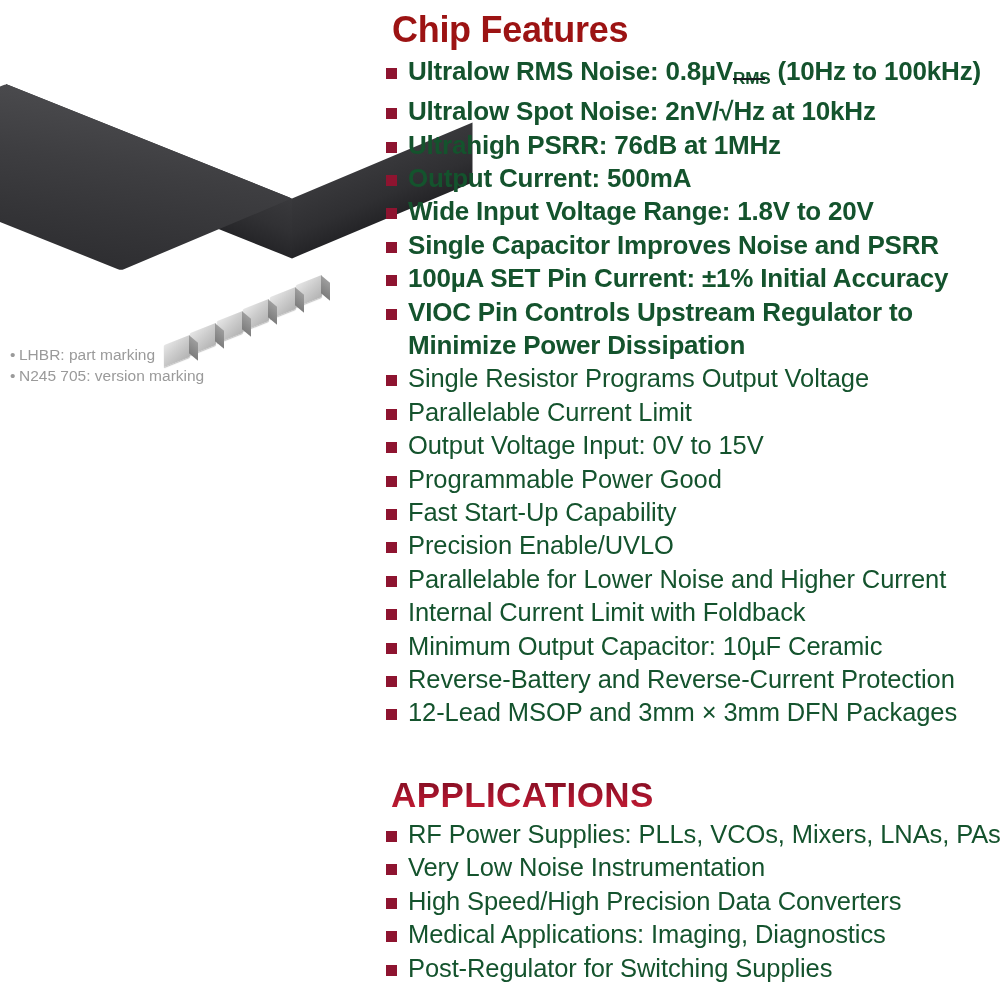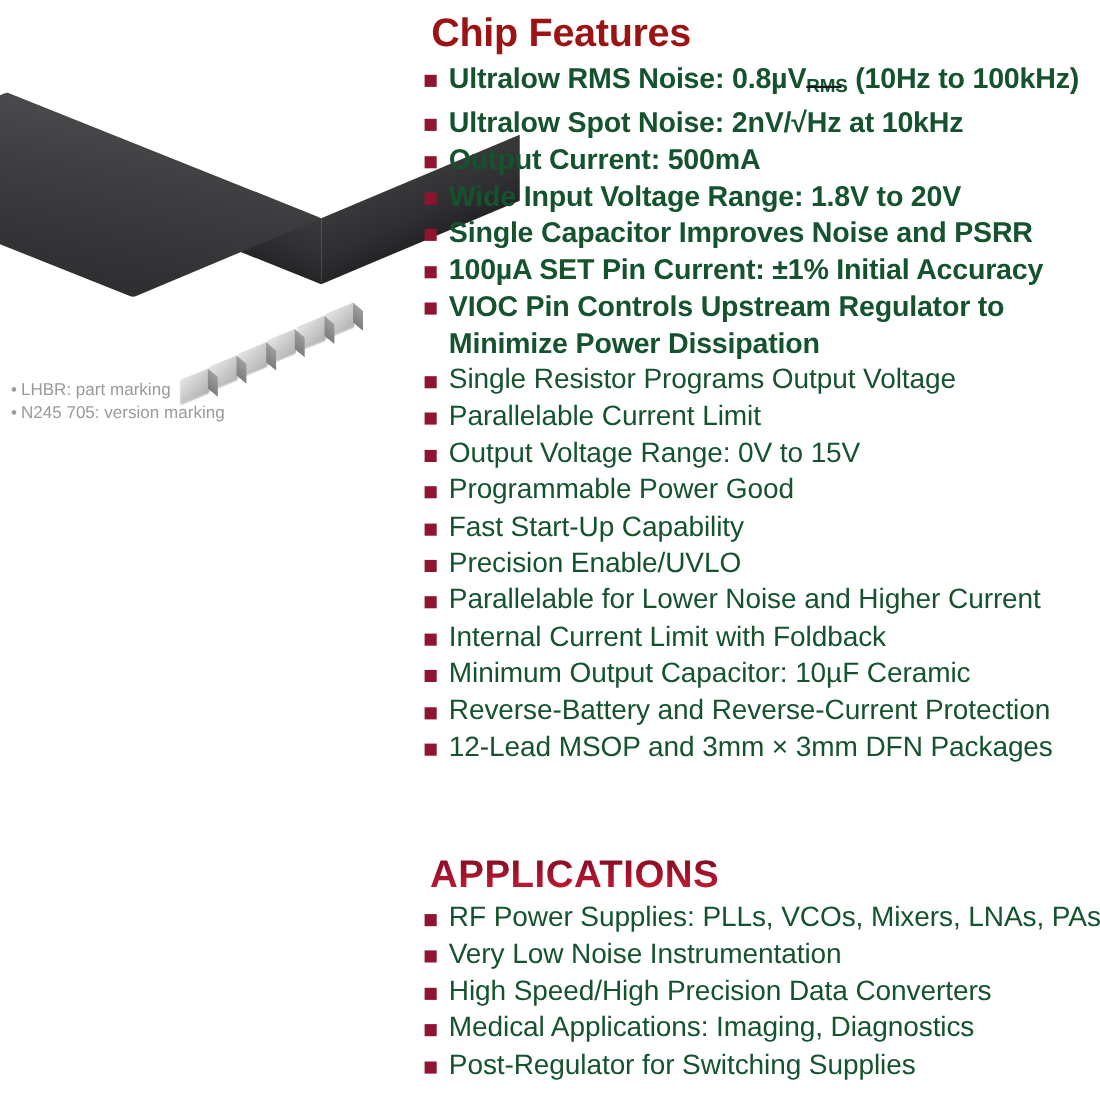--- a/index.html
+++ b/index.html
@@ -240,28 +240,29 @@
 
   </div>
 
   <div id="right-col">
 
     <div class="section-title-serif">Chip Features</div>
 
     <ul class="feature-list" id="features-list">
         <li class="bold"><span class="sq"></span><span>Ultralow RMS Noise: 0.8µV<sub>RMS</sub> (10Hz to 100kHz)</span></li>
         <li class="bold"><span class="sq"></span><span>Ultralow Spot Noise: 2nV/√<span class="ovl">Hz</span> at 10kHz</span></li>
+        <li class="bold"><span class="sq"></span><span>Ultrahigh PSRR: 76dB at 1MHz</span></li>
         <li class="bold"><span class="sq"></span><span>Output Current: 500mA</span></li>
         <li class="bold"><span class="sq"></span><span>Wide Input Voltage Range: 1.8V to 20V</span></li>
         <li class="bold"><span class="sq"></span><span>Single Capacitor Improves Noise and PSRR</span></li>
         <li class="bold"><span class="sq"></span><span>100µA SET Pin Current: ±1% Initial Accuracy</span></li>
         <li class="bold wrap"><span class="sq"></span><span>VIOC Pin Controls Upstream Regulator to Minimize Power Dissipation</span></li>
         <li><span class="sq"></span><span>Single Resistor Programs Output Voltage</span></li>
         <li><span class="sq"></span><span>Parallelable Current Limit</span></li>
-        <li><span class="sq"></span><span>Output Voltage Range: 0V to 15V</span></li>
+        <li><span class="sq"></span><span>Output Voltage Input: 0V to 15V</span></li>
         <li><span class="sq"></span><span>Programmable Power Good</span></li>
         <li><span class="sq"></span><span>Fast Start-Up Capability</span></li>
         <li><span class="sq"></span><span>Precision Enable/UVLO</span></li>
         <li><span class="sq"></span><span>Parallelable for Lower Noise and Higher Current</span></li>
         <li><span class="sq"></span><span>Internal Current Limit with Foldback</span></li>
         <li><span class="sq"></span><span>Minimum Output Capacitor: 10µF Ceramic</span></li>
         <li><span class="sq"></span><span>Reverse-Battery and Reverse-Current Protection</span></li>
         <li><span class="sq"></span><span>12-Lead MSOP and 3mm × 3mm DFN Packages</span></li>
       </ul>
 

